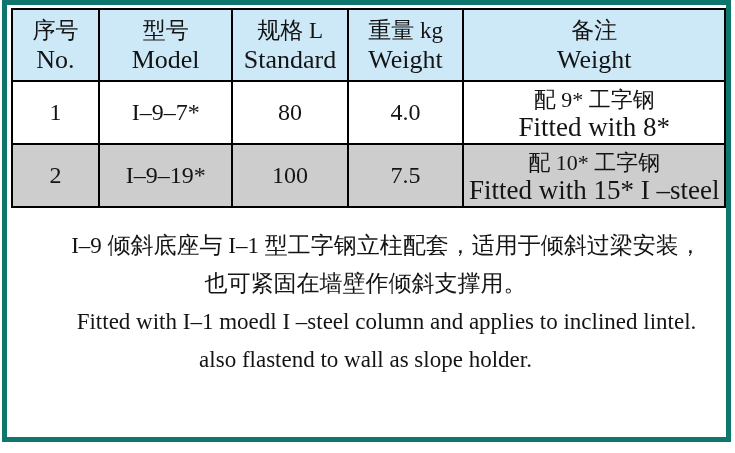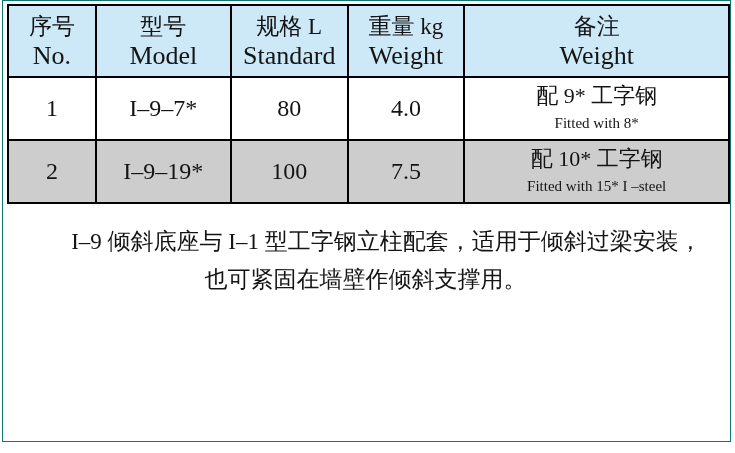--- a/index.html
+++ b/index.html
@@ -10,21 +10,21 @@
     background: #ffffff;
     font-family: "Liberation Serif", "DejaVu Serif", serif;
     color: #141414;
   }
   .frame {
     position: absolute;
     left: 2px;
     top: 0;
     width: 729px;
     height: 442px;
-    border: 1px solid #0f766e;
+    border: 5px solid #0f766e;
     box-sizing: border-box;
     background: #ffffff;
   }
   table.spec-table {
     position: absolute;
     left: 4px;
     top: 3px;
     width: calc(100% - 4px);
     border-collapse: collapse;
     table-layout: fixed;
@@ -41,21 +41,21 @@
     background: #cde9f8;
     height: 70px;
   }
   .spec-table tbody tr.row-0 td { height: 61px; background: #ffffff; }
   .spec-table tbody tr.row-1 td { height: 61px; background: #cdcdcd; }
   .spec-table { border-bottom-width: 3px; }
   .hdr-zh { font-size: 23px; line-height: 30px; }
   .hdr-en { font-size: 26px; line-height: 28px; }
   .cell-val { font-size: 24px; }
   .remark-zh { font-size: 22px; line-height: 29px; }
-  .remark-en { font-size: 15px; line-height: 27px; }
+  .remark-en { font-size: 27px; line-height: 27px; }
   .desc {
     position: absolute;
     left: 16px;
     right: 18px;
     top: 222px;
     font-size: 23px;
     line-height: 38px;
   }
   .desc p {
     margin: 0;
@@ -119,15 +119,16 @@
         <td>
           <div class="remark-zh">配 10* 工字钢</div>
           <div class="remark-en">Fitted with 15* I –steel</div>
         </td>
       </tr>
     </tbody>
   </table>
 
   <div class="desc">
     <p>I–9 倾斜底座与 I–1 型工字钢立柱配套，适用于倾斜过梁安装，也可紧固在墙壁作倾斜支撑用。</p>
+    <p>Fitted with I–1 moedl I –steel column and applies to inclined lintel. also flastend to wall as slope holder.</p>
   </div>
 
 </div>
 
 </body></html>

